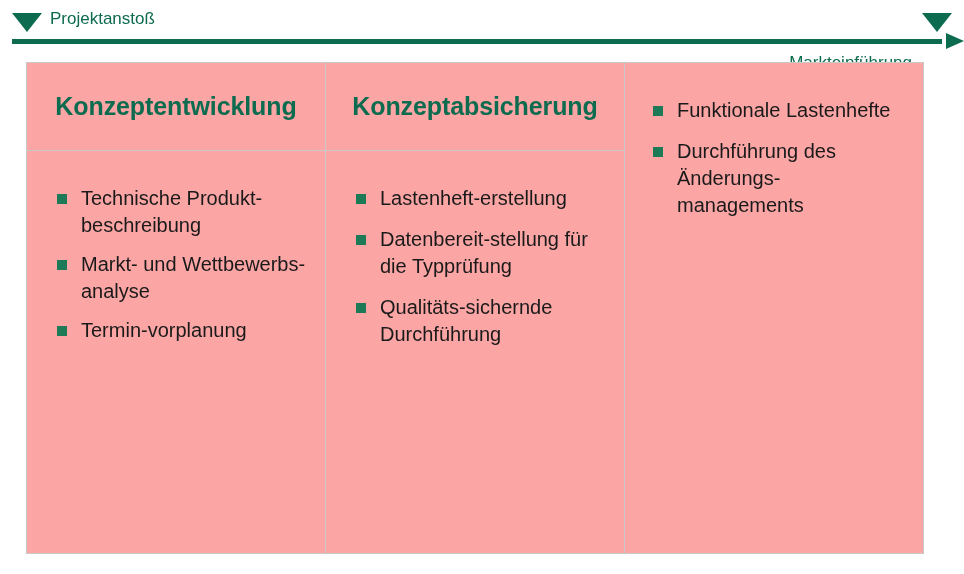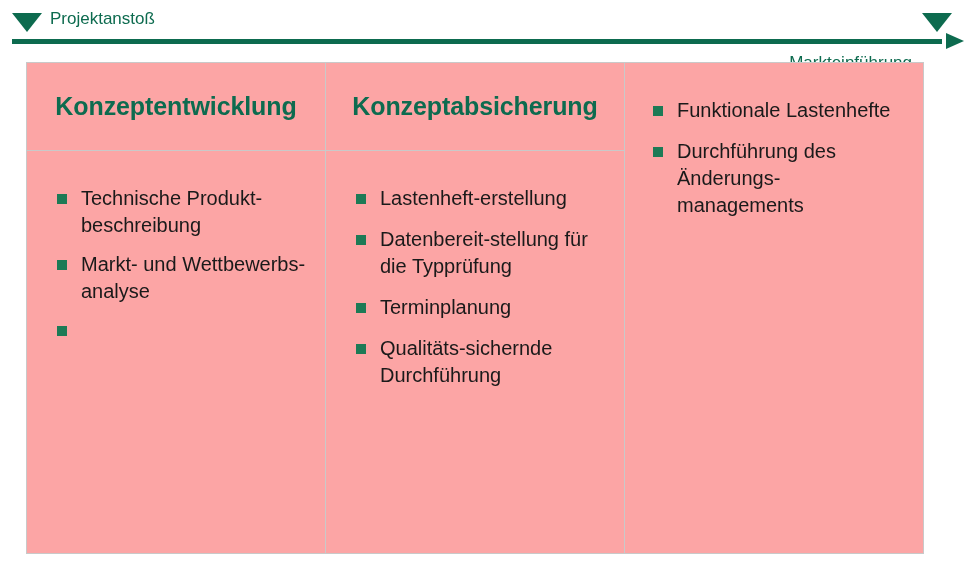--- a/index.html
+++ b/index.html
@@ -152,34 +152,34 @@
 
     <div class="col c1">
       <div class="col-head">
         <div class="col-head-text">Konzeptentwicklung</div>
       </div>
       <div class="col-body">
         <ul class="items">
           <li><span class="bullet"></span><span>Technische Produkt-beschreibung</span></li>
           <li><span class="bullet"></span></li>
           <li><span class="bullet"></span><span>Markt- und Wettbewerbs-analyse</span></li>
-          <li><span class="bullet"></span></li>
+          <li><span class="bullet"></span><span>Termin-vorplanung</span></li>
         </ul>
       </div>
     </div>
 
     <div class="col c2">
       <div class="col-head">
         <div class="col-head-text">Konzeptabsicherung</div>
       </div>
       <div class="col-body">
         <ul class="items">
           <li><span class="bullet"></span><span>Lastenheft-erstellung</span></li>
           <li><span class="bullet"></span><span>Datenbereit-stellung für die Typprüfung</span></li>
-          <li><span class="bullet"></span><span>Terminplanung</span></li>
+          <li><span class="bullet"></span></li>
           <li><span class="bullet"></span><span>Qualitäts-sichernde Durchführung</span></li>
         </ul>
       </div>
     </div>
 
     <div class="col c3">
       <div class="col-body">
         <ul class="items">
           <li><span class="bullet"></span><span>Funktionale Lastenhefte</span></li>
           <li><span class="bullet"></span><span>Durchführung des Änderungs-managements</span></li>

